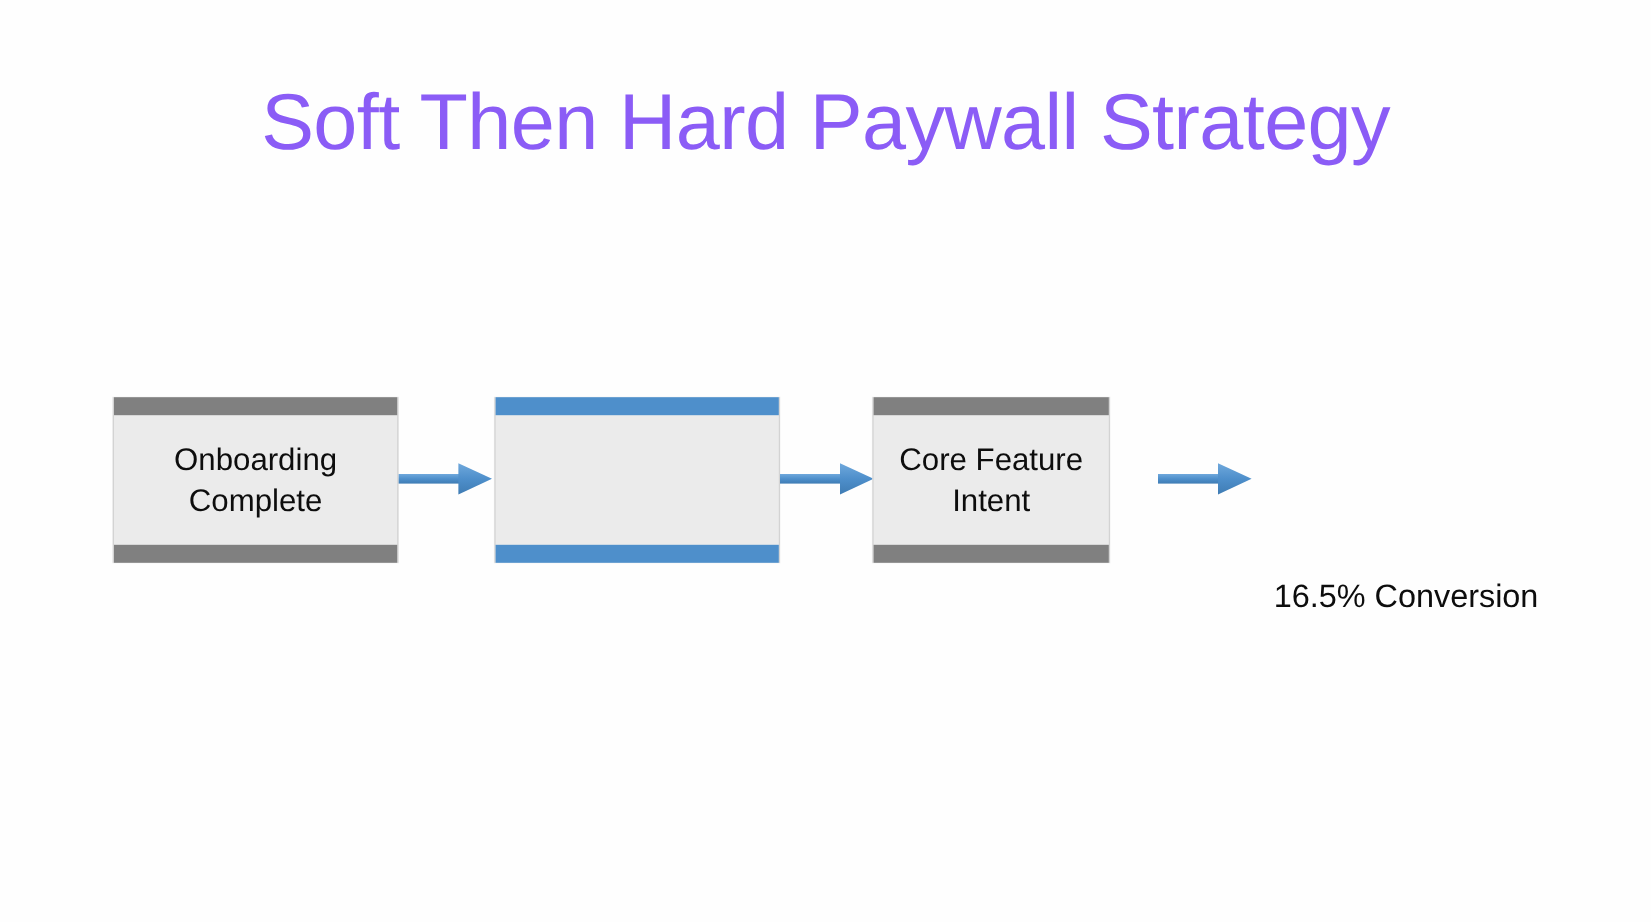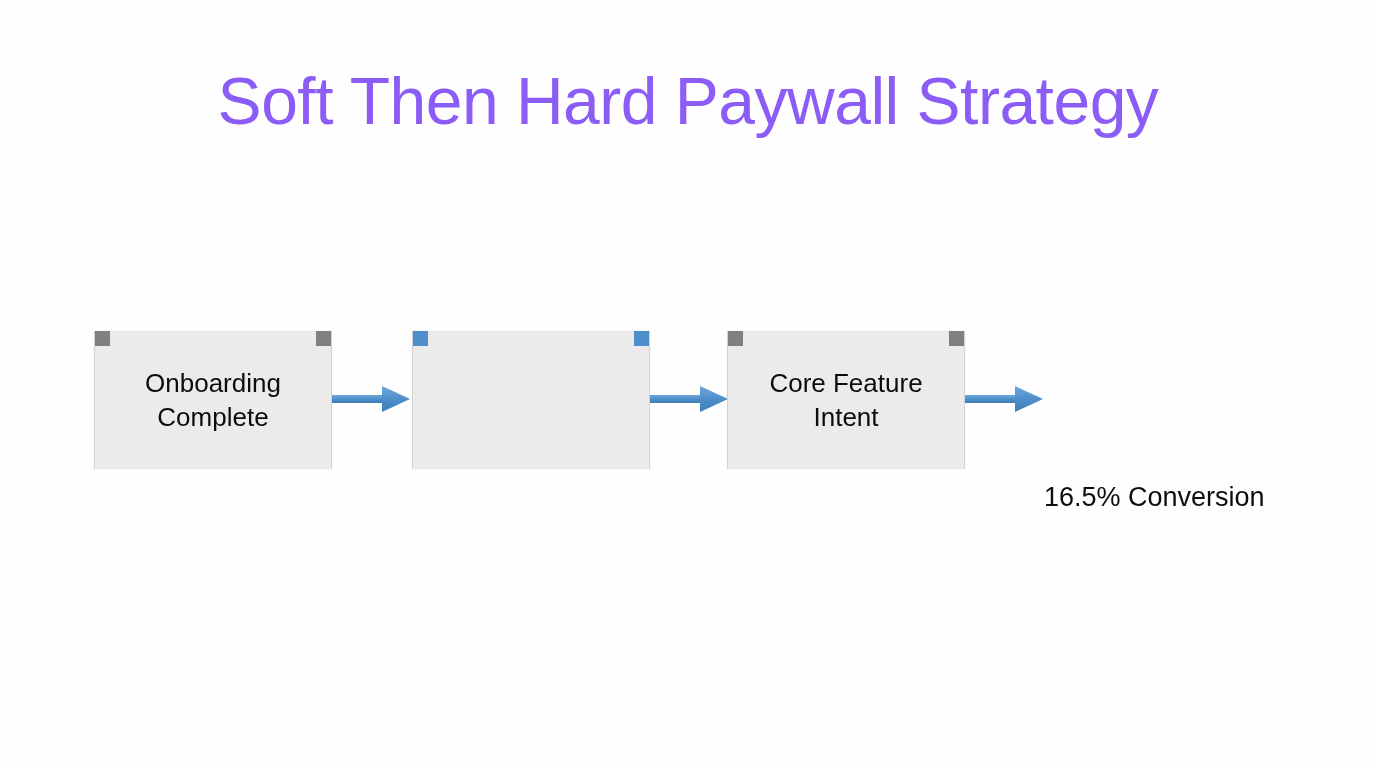--- a/index.html
+++ b/index.html
@@ -48,21 +48,21 @@
     width: 1188px;
     height: 138px;
   }
 
   .node {
     position: absolute;
     top: 0;
     height: 138px;
     box-sizing: border-box;
     display: flex;
-    flex-direction: row;
+    flex-direction: column;
     justify-content: space-between;
     background: #ebebeb;
     border-left: 1px solid #d3d3d3;
     border-right: 1px solid #d3d3d3;
     box-shadow: 0 0 0 0.5px rgba(0,0,0,0.04);
   }
 
   .bar {
     height: 15px;
     width: 100%;
@@ -98,21 +98,21 @@
     pointer-events: none;
   }
   .arrow svg { display: block; }
 
   
   #conversion-caption {
     position: absolute;
     left: 1044px;
     top: 482px;
     width: 238px;
-    text-align: left;
+    text-align: right;
     font-size: 27px;
     line-height: 1.15;
     font-weight: 400;
     color: #0d0d0d;
     white-space: nowrap;
   }
 </style>
 </head>
 <body>
 
@@ -157,21 +157,21 @@
             <stop offset="0%" stop-color="#6fa8dc"></stop>
             <stop offset="50%" stop-color="#4e8fcb"></stop>
             <stop offset="100%" stop-color="#3f7cb4"></stop>
           </linearGradient>
         </defs>
         <rect x="0" y="13" width="53" height="8" fill="url(#ag2)"></rect>
         <polygon points="50,4 78,17 50,30" fill="url(#ag2)"></polygon>
       </svg>
     </div>
 
-    <div class="node" style="left:633px; width:238px;">
+    <div class="node" style="left:633px; width:198px;">
       <div class="bar bar-gray"></div>
       <div class="node-body">
         <div class="node-label">Core Feature
 Intent</div>
       </div>
       <div class="bar bar-gray"></div>
     </div>
 
     <div class="arrow" style="left:871px;">
       <svg width="80" height="34" viewBox="0 0 80 34" xmlns="http://www.w3.org/2000/svg">

